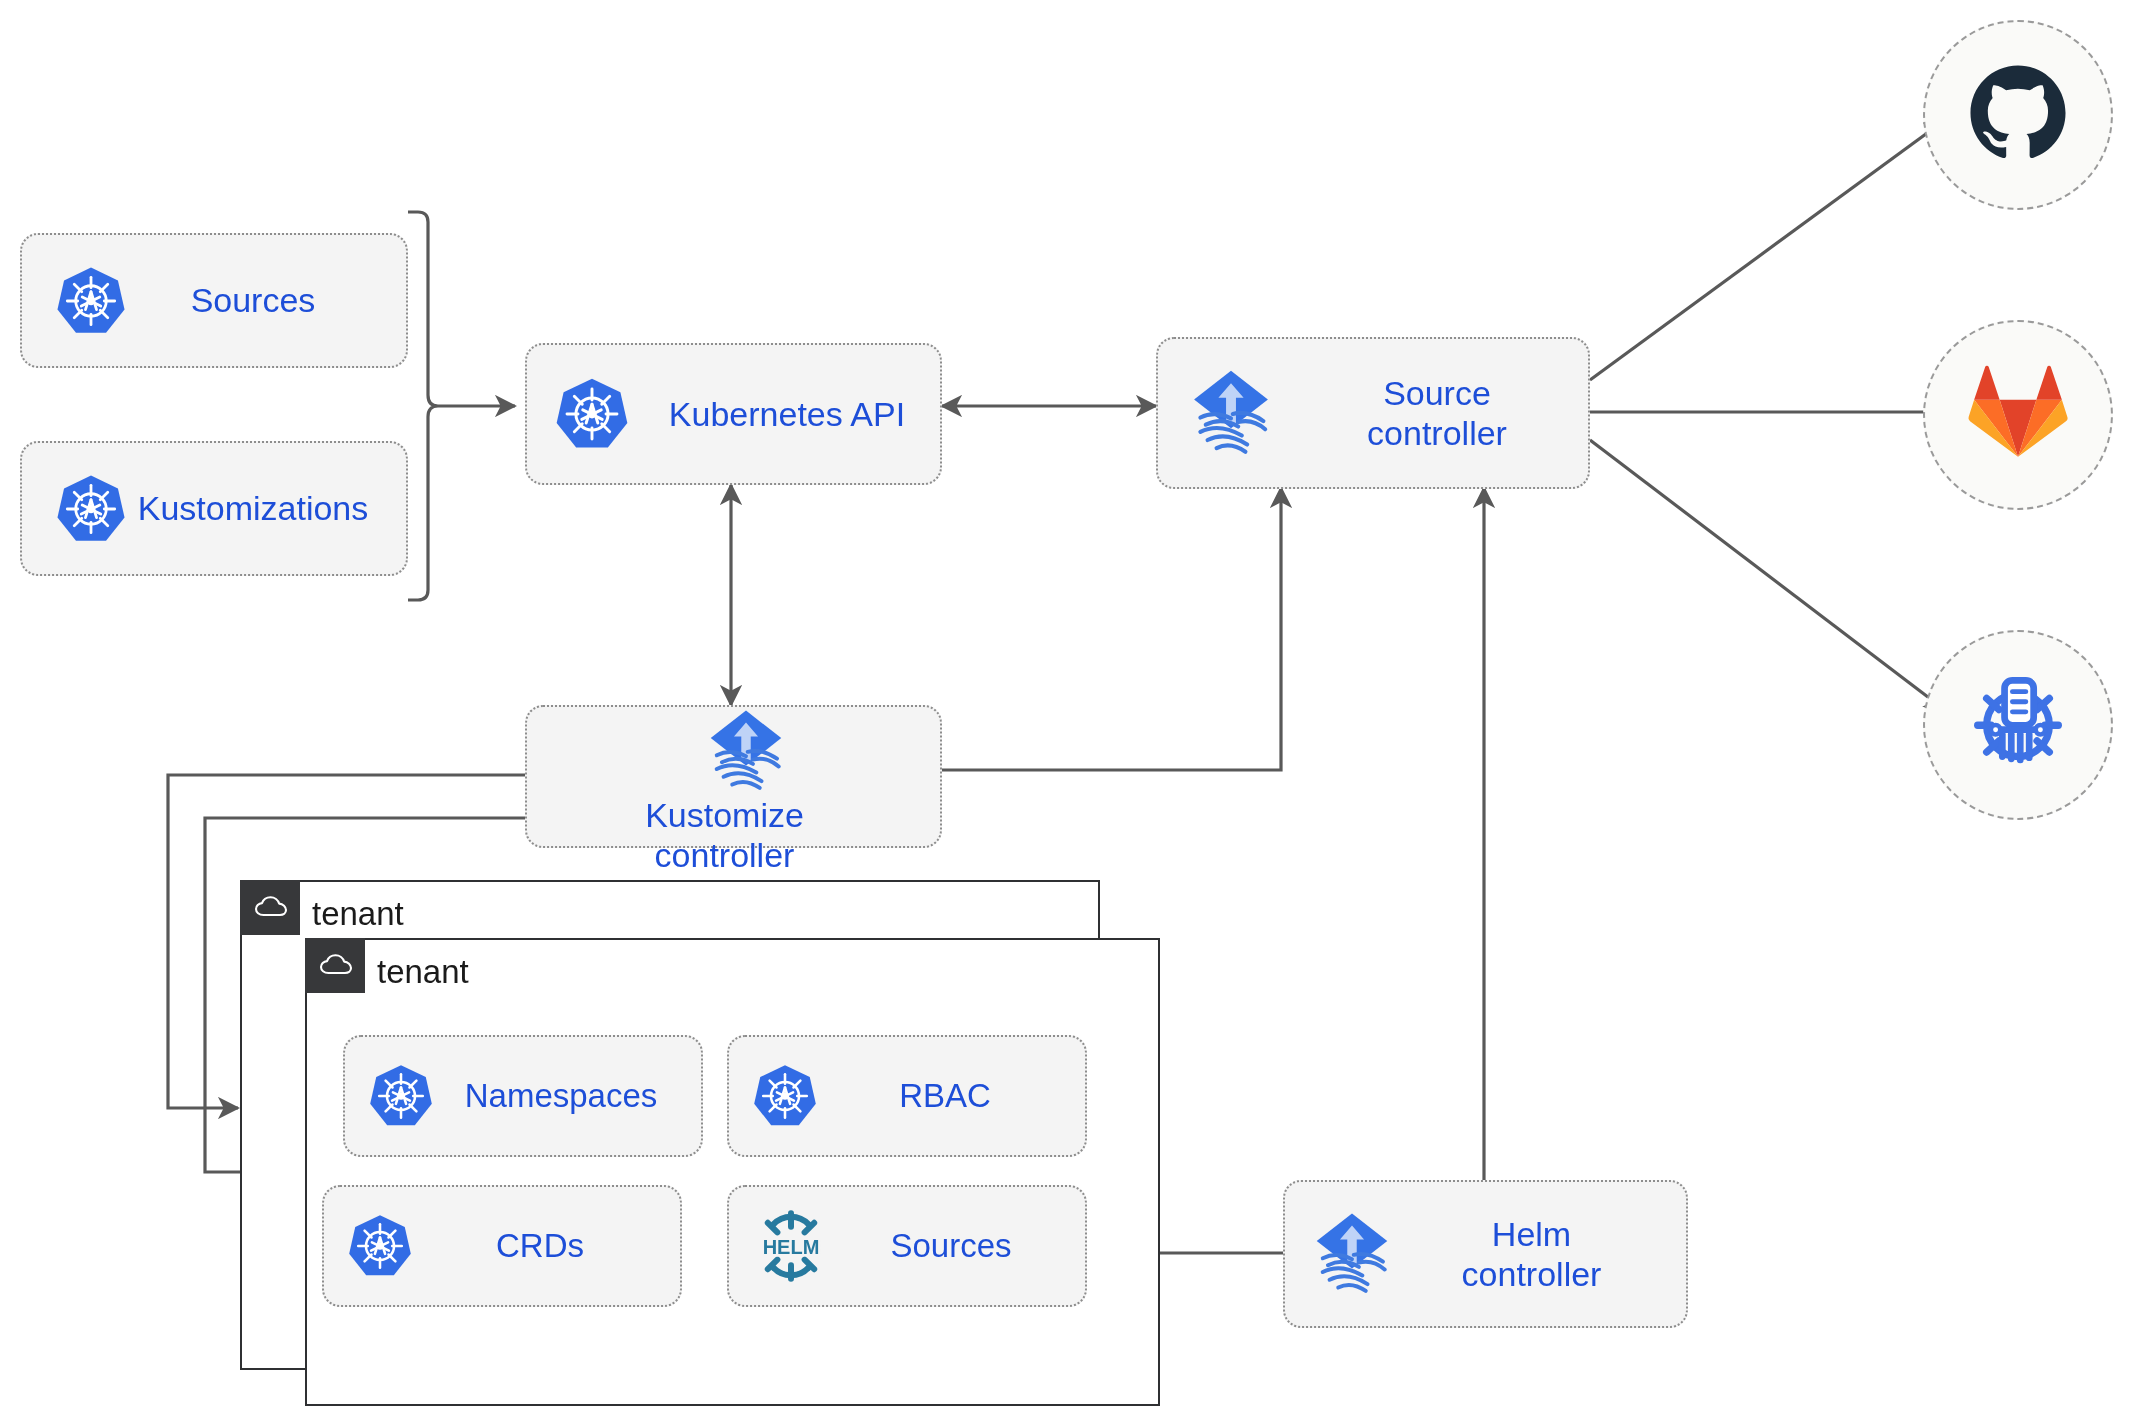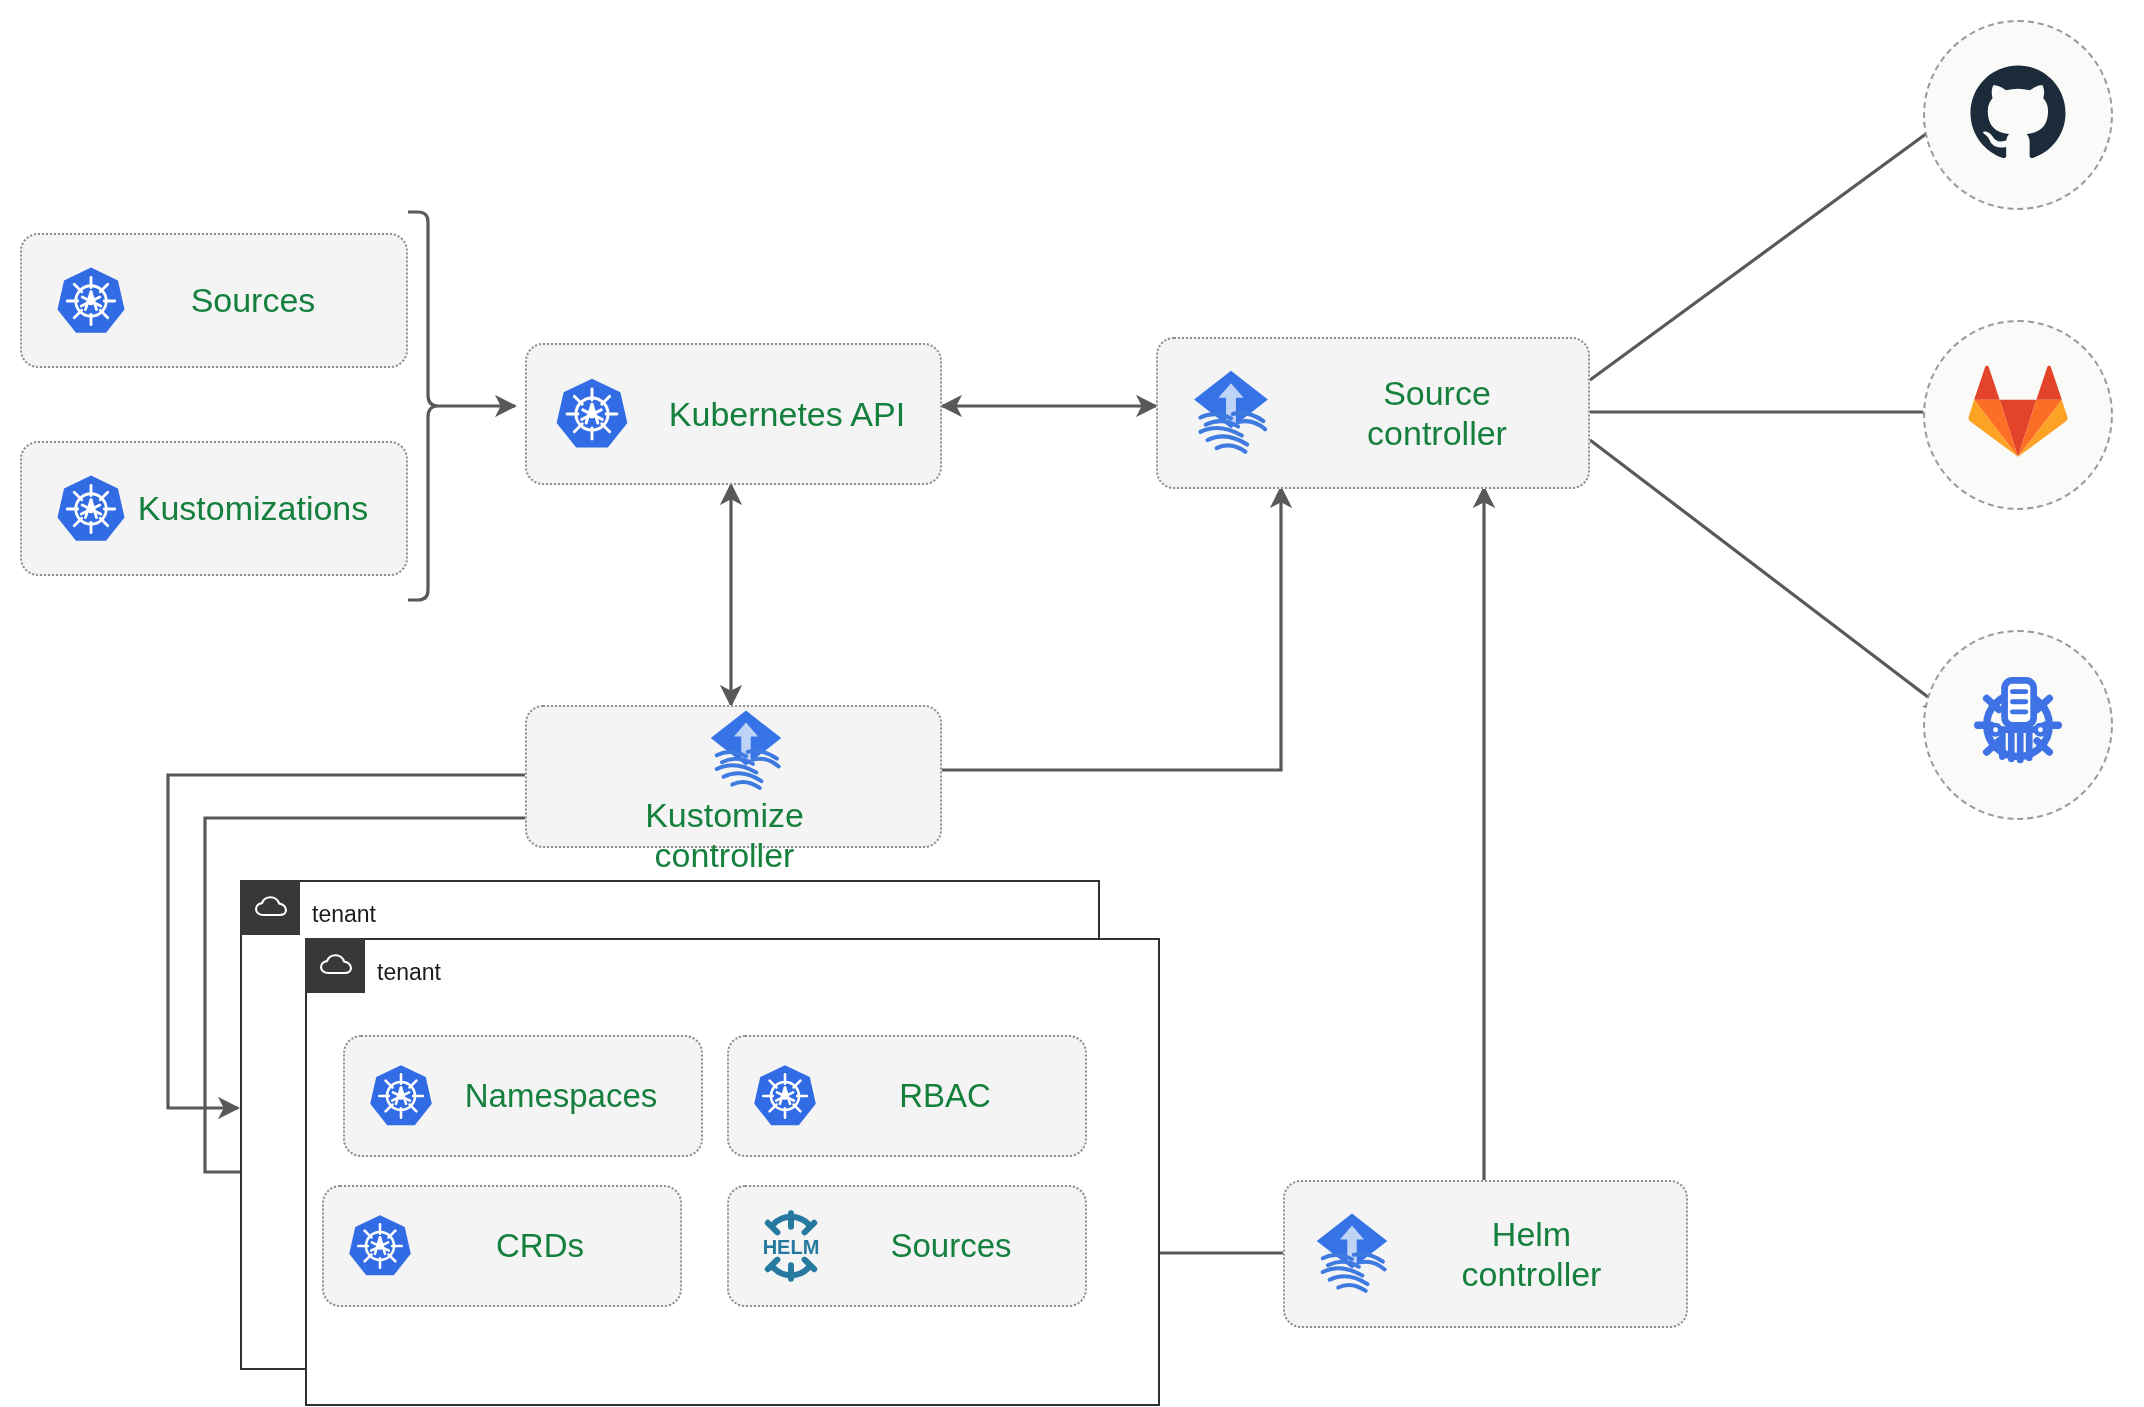--- a/index.html
+++ b/index.html
@@ -15,21 +15,21 @@
     border-radius:18px;
     box-sizing:border-box;
     display:flex;
     align-items:center;
     z-index:5;
   }
   .node .ico{flex:0 0 auto;display:flex;align-items:center;justify-content:center;}
   .node .lbl{
     flex:1 1 auto;
     text-align:center;
-    color:#15803d;
+    color:#1d4ed8;
     line-height:1.18;
     white-space:pre-line;
   }
 
   
   .circ{
     position:absolute;
     border:2.5px dashed #9a9a9a;
     border-radius:50%;
     background:#fafaf8;
@@ -50,22 +50,22 @@
     position:absolute;left:-2.5px;top:-2.5px;
     height:55px;display:flex;align-items:center;
     background:#37383a;
     padding:0 16px 0 14px;
     box-sizing:border-box;
   }
   .tenant .tbar .cloud{margin-right:0px;display:flex;align-items:center;}
   .tenant .tname{
     position:absolute;
     color:#1b1b1b;
-    font-size:23px;
-    top:19px;
+    font-size:33px;
+    top:13px;
   }
   .tenant-inner{z-index:4;}
   .tenant-inner .tname{color:#1b1b1b;}
 
   .fs34{font-size:34px;}
   .fs33{font-size:33px;}
 </style>
 </head>
 <body>
 

